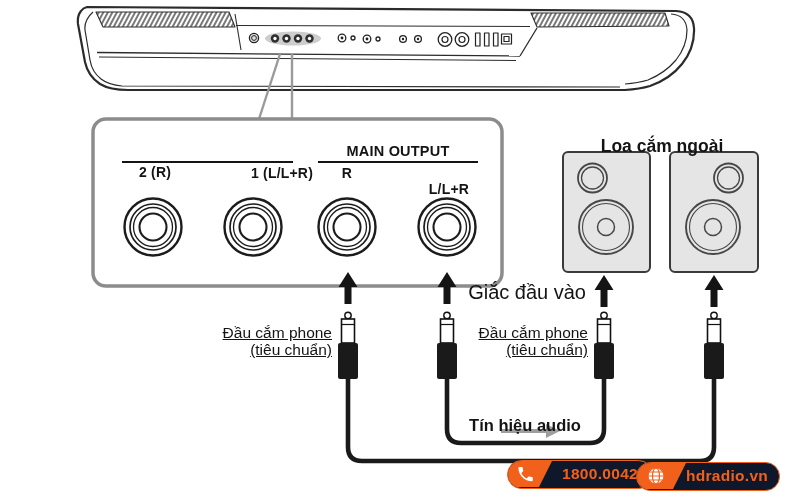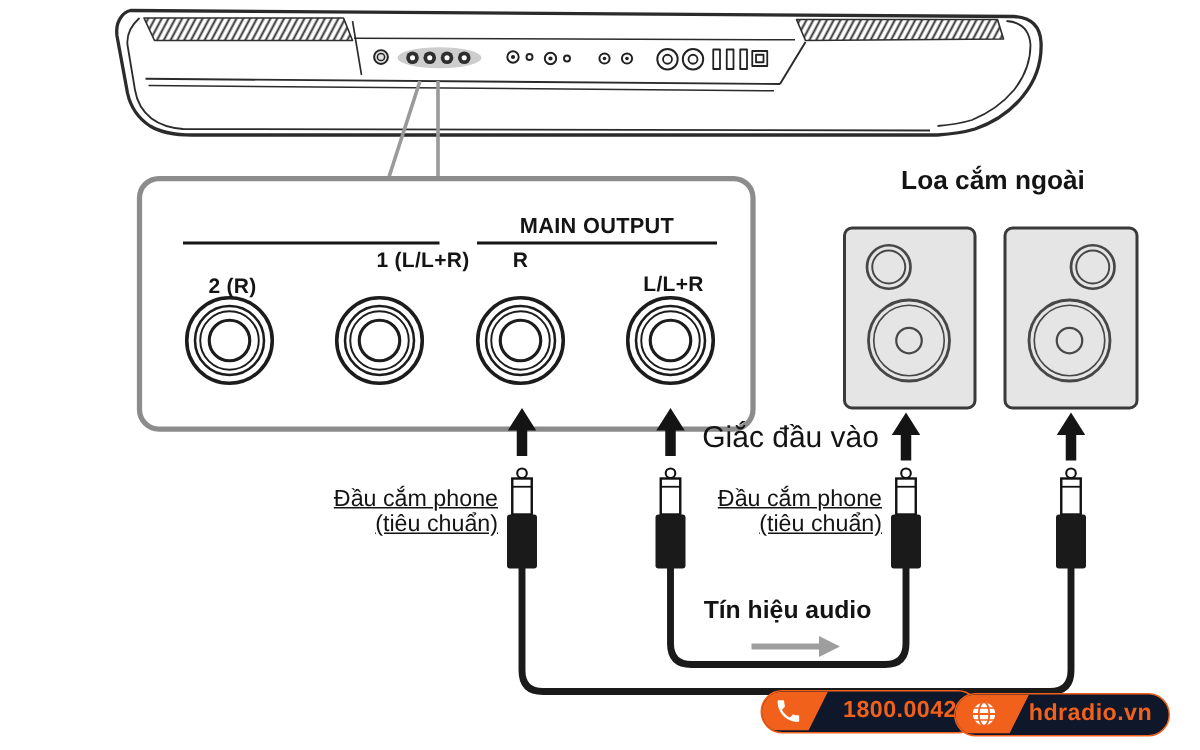--- a/index.html
+++ b/index.html
@@ -6,21 +6,21 @@
   .stage{position:relative;width:800px;height:500px;background:#fff;overflow:hidden;
          font-family:"Liberation Sans",sans-serif;color:#111;}
   .stage svg{position:absolute;left:0;top:0;}
   .lbl{position:absolute;white-space:nowrap;color:#141414;}
   .ctr{transform:translateX(-50%);}
   .panel-title{font-size:14.5px;font-weight:bold;letter-spacing:.2px;}
   .jack-lbl{font-size:14px;font-weight:bold;letter-spacing:.2px;}
   .spk-title{font-size:17.5px;font-weight:bold;}
   .vn{font-size:20px;}
   .vn2{font-size:15.5px;text-align:right;line-height:17px;text-decoration:underline;}
-  .sig{font-size:16.5px;font-weight:bold;}
+  .sig{font-size:16.5px;font-weight:bold;margin-top:18px;}
   .badge{position:absolute;height:29px;background:#0f172a;border:1.6px solid #F2611C;
          border-radius:15px;box-sizing:border-box;overflow:hidden;}
   .badge .fill{position:absolute;left:0;top:0;}
   .badge .txt{position:absolute;top:0;line-height:26px;font-weight:bold;
               font-size:15.5px;color:#F2611C;letter-spacing:.3px;}
 </style>
 </head>
 <body>
 
 <div class="stage">
@@ -190,26 +190,26 @@
       </g>
     </g>
 
     <g>
       <line x1="501" y1="431" x2="547" y2="431" stroke="#9e9e9e" stroke-width="4"></line>
       <polygon points="546,424 560,431 546,438" fill="#9e9e9e"></polygon>
     </g>
   </svg>
 
   <div class="lbl ctr panel-title" style="left:398px;top:143px;">MAIN OUTPUT</div>
-  <div class="lbl ctr jack-lbl" style="left:155px;top:182px;">2 (R)</div>
+  <div class="lbl ctr jack-lbl" style="left:155px;top:164px;">2 (R)</div>
   <div class="lbl ctr jack-lbl" style="left:254px;top:165px;margin-left:28px;">1 (L/L+R)</div>
   <div class="lbl ctr jack-lbl" style="left:347px;top:165px;">R</div>
   <div class="lbl ctr jack-lbl" style="left:449px;top:181px;">L/L+R</div>
 
-  <div class="lbl ctr spk-title" style="left:662px;top:110px;">Loa cắm ngoài</div>
+  <div class="lbl ctr spk-title" style="left:662px;top:136px;">Loa cắm ngoài</div>
 
   <div class="lbl vn" style="right:214px;top:281px;">Giắc đầu vào</div>
 
   <div class="lbl vn2" style="right:468px;top:324px;">
     <span style="display:block;">Đầu cắm phone</span>
     <span style="display:block;">(tiêu chuẩn)</span>
   </div>
   <div class="lbl vn2" style="right:212px;top:324px;">
     <span style="display:block;">Đầu cắm phone</span>
     <span style="display:block;">(tiêu chuẩn)</span>

